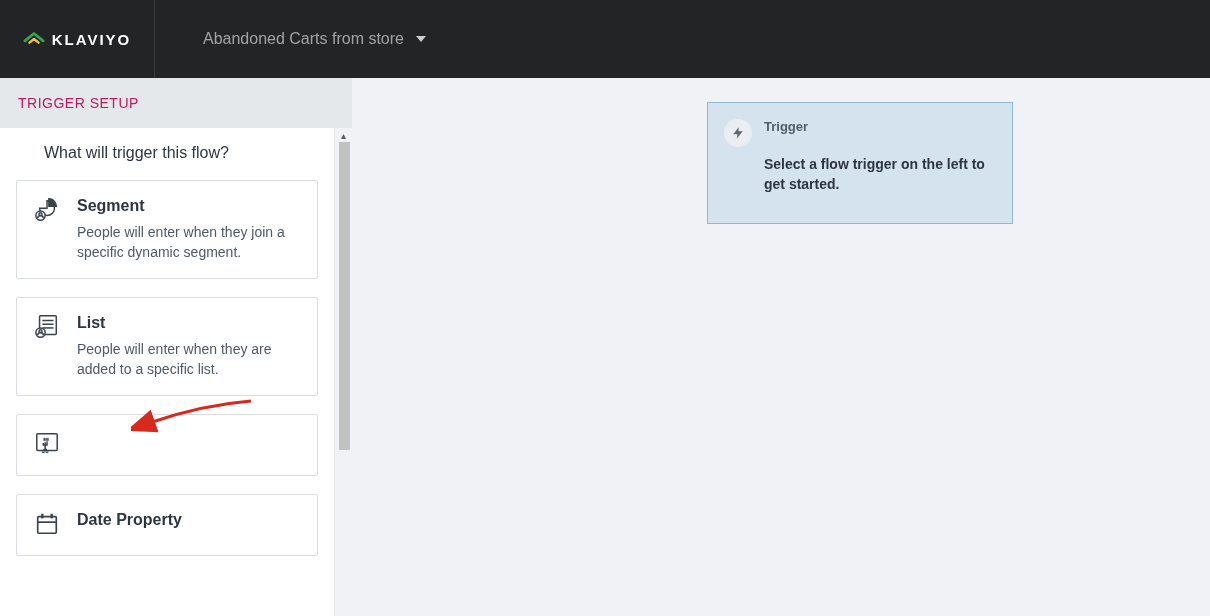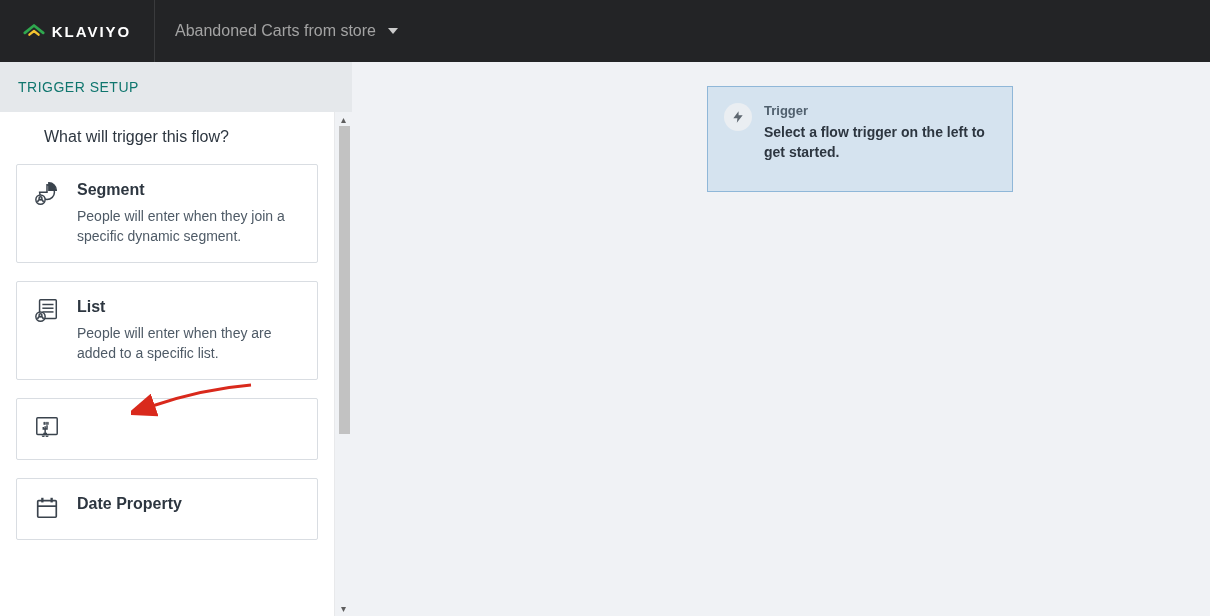--- a/index.html
+++ b/index.html
@@ -5,25 +5,26 @@
     * { box-sizing: border-box; margin: 0; padding: 0; }
     body {
       font-family: -apple-system, BlinkMacSystemFont, "Segoe UI", Helvetica, Arial, sans-serif;
       background: #f0f2f5;
       color: #2d3640;
       width: 1210px;
       height: 616px;
       overflow: hidden;
     }
     .topbar {
-      height: 62px;
+      height: 78px;
       background: #232426;
       display: flex;
       align-items: center;
       color: #fff;
+      gap: 28px;
     }
     .logo-box {
       width: 155px;
       height: 100%;
       display: flex;
       align-items: center;
       justify-content: center;
       border-right: 1px solid #3a3b3d;
       gap: 7px;
     }
@@ -61,21 +62,21 @@
     }
     .sidebar-header {
       height: 50px;
       background: #e5e8eb;
       display: flex;
       align-items: center;
       padding: 0 18px;
       font-size: 14px;
       font-weight: 500;
       letter-spacing: 0.5px;
-      color: #0f766e;
+      color: #be185d;
       text-transform: uppercase;
     }
     .sidebar-scroll {
       flex: 1;
       display: flex;
       overflow: hidden;
     }
     .sidebar-content {
       flex: 1;
       overflow-y: auto;
@@ -167,21 +168,21 @@
       display: flex;
       align-items: center;
       justify-content: center;
       flex: 0 0 28px;
     }
     .callout .callout-body { flex: 1; }
     .callout .callout-title {
       font-size: 13px;
       font-weight: 600;
       color: #50606e;
-      margin-bottom: 4px;
+      margin-bottom: 20px;
     }
     .callout .callout-text {
       font-size: 14px;
       line-height: 1.45;
       color: #2d3640;
       font-weight: bold;
     }
     .arrow-annotation {
       position: absolute;
       pointer-events: none;

